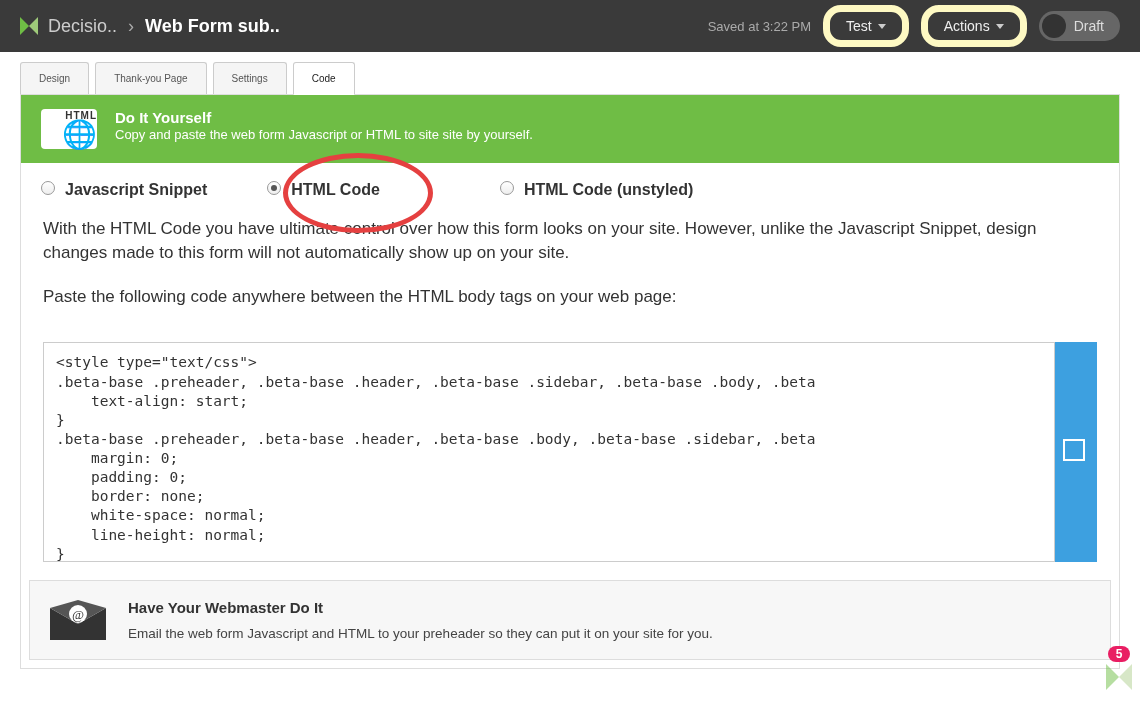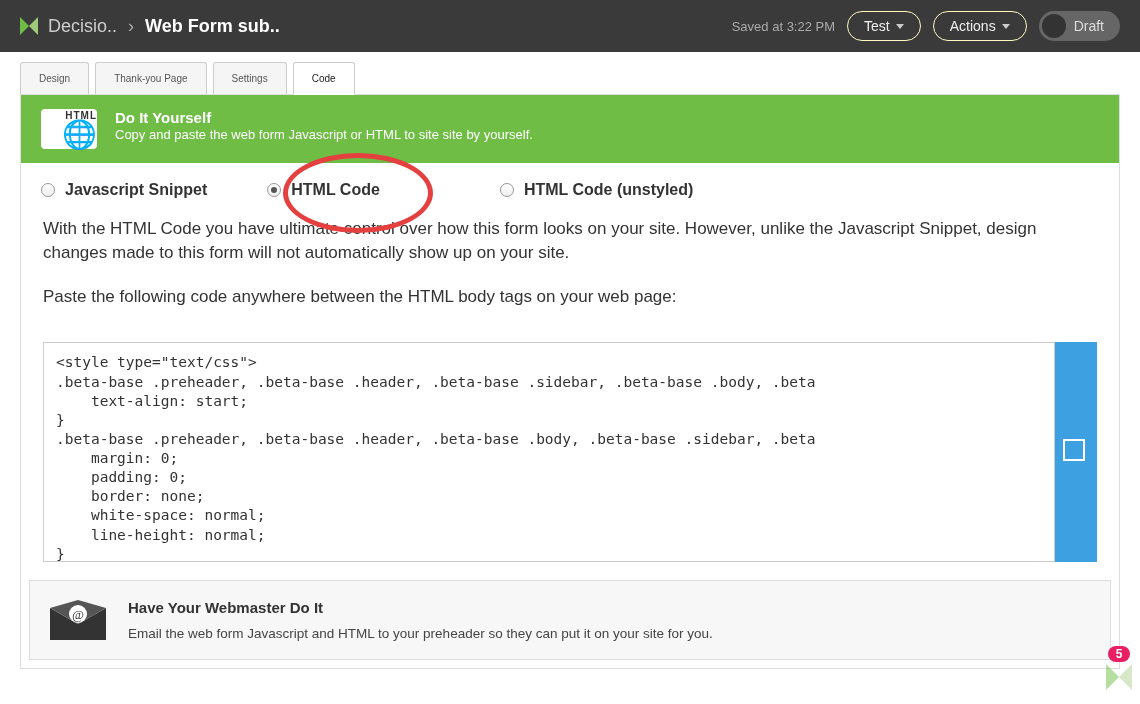--- a/index.html
+++ b/index.html
@@ -7,42 +7,42 @@
   
   .topbar { background: #3a3a3a; height: 52px; display: flex; align-items: center; padding: 0 20px; color: #fff; }
   .logo { width: 18px; height: 18px; margin-right: 10px; position: relative; }
   .logo::before { content:''; position:absolute; width:0; height:0; border-left:9px solid #6fbd45; border-top:9px solid transparent; border-bottom:9px solid transparent; left:0; top:0; }
   .logo::after { content:''; position:absolute; width:0; height:0; border-right:9px solid #9fca7a; border-top:9px solid transparent; border-bottom:9px solid transparent; right:0; top:0; }
   .breadcrumb { font-size: 18px; color: #ccc; }
   .breadcrumb .sep { margin: 0 6px; color: #aaa; }
   .breadcrumb .current { color: #fff; font-weight: 600; }
   .topbar-right { margin-left: auto; display: flex; align-items: center; gap: 12px; justify-content: center; }
   .saved { color: #aaa; font-size: 13px; }
-  .pill-btn { border: 1px solid #fef9c3; border-radius: 18px; padding: 6px 16px; color: #eee; font-size: 14px; display: flex; align-items: center; gap: 6px; cursor: pointer; }
+  .pill-btn { border: 7px solid #fef9c3; border-radius: 18px; padding: 6px 16px; color: #eee; font-size: 14px; display: flex; align-items: center; gap: 6px; cursor: pointer; }
   .chev-down { width: 0; height:0; border-left:4px solid transparent; border-right:4px solid transparent; border-top:5px solid #ccc; }
   .draft-toggle { background: #666; border-radius: 18px; padding: 3px 4px 3px 3px; display:flex; align-items:center; color:#ddd; font-size:14px; gap:8px; padding-right:16px; }
   .draft-knob { width:24px; height:24px; border-radius:50%; background:#333; }
   
   .content-wrap { padding: 0 20px 20px; }
   
   .tabs { display:flex; margin-top: 10px; border-bottom:1px solid #ddd; padding-left: 0; }
   .tab { border:1px solid #ccc; border-bottom:none; background:#f5f5f5; color:#555; padding:10px 18px; margin-right:6px; border-radius:3px 3px 0 0; font-size:10px; cursor:pointer; }
   .tab.active { background:#fff; color:#222; font-weight:500; border-bottom:1px solid #fff; margin-bottom:-1px; }
   
   .main { border:1px solid #ddd; border-top:none; padding:0; }
   
   .green-banner { background:#6fbd45; padding: 14px 20px; display:flex; gap:18px; align-items:flex-start; color:#fff; }
   .html-stamp { width:56px; height:40px; background:#fff; border-radius:4px; display:flex; flex-direction:column; align-items:flex-end; justify-content:center; color:#333; }
   .html-stamp-top { font-size:10px; font-weight:bold; letter-spacing:1px; }
   .html-globe { font-size:28px; line-height:1; }
   .banner-title { font-weight:700; font-size:15px; margin-bottom:1px; }
   .banner-sub { font-size:13px; font-weight:500; }
   
   .radio-row { padding: 18px 20px 4px; display:flex; gap:60px; font-size:16px; font-weight:600; color:#333; align-items:center; position:relative; }
-  .radio-item { display:flex; align-items:center; gap:10px; cursor:pointer; }
+  .radio-item { display:flex; align-items:flex-start; gap:10px; cursor:pointer; }
   .radio-circle { width:14px; height:14px; border-radius:50%; border:1px solid #999; display:inline-flex; align-items:center; justify-content:center; background:linear-gradient(#fff,#eee); }
   .radio-circle.checked::after { content:''; width:6px; height:6px; border-radius:50%; background:#555; }
   
   .red-ellipse { position:absolute; width:150px; height:80px; border:5px solid #e54040; border-radius:50%; left:262px; top:-10px; pointer-events:none; }
   
   .desc { padding: 14px 22px; font-size:17px; color:#333; line-height:1.4; font-weight:400; font-family: "Lucida Grande", Helvetica, Arial, sans-serif; }
   .desc p { margin-bottom:20px; }
   
   .code-area { margin: 0 22px 18px; position:relative; display:flex; }
   .code-box { flex:1; border:1px solid #ccc; background:#fff; padding:10px 12px; font-family: Menlo, Monaco, Consolas, monospace; font-size:14.5px; line-height:1.32; color:#333; height:220px; overflow:hidden; white-space:pre; }

